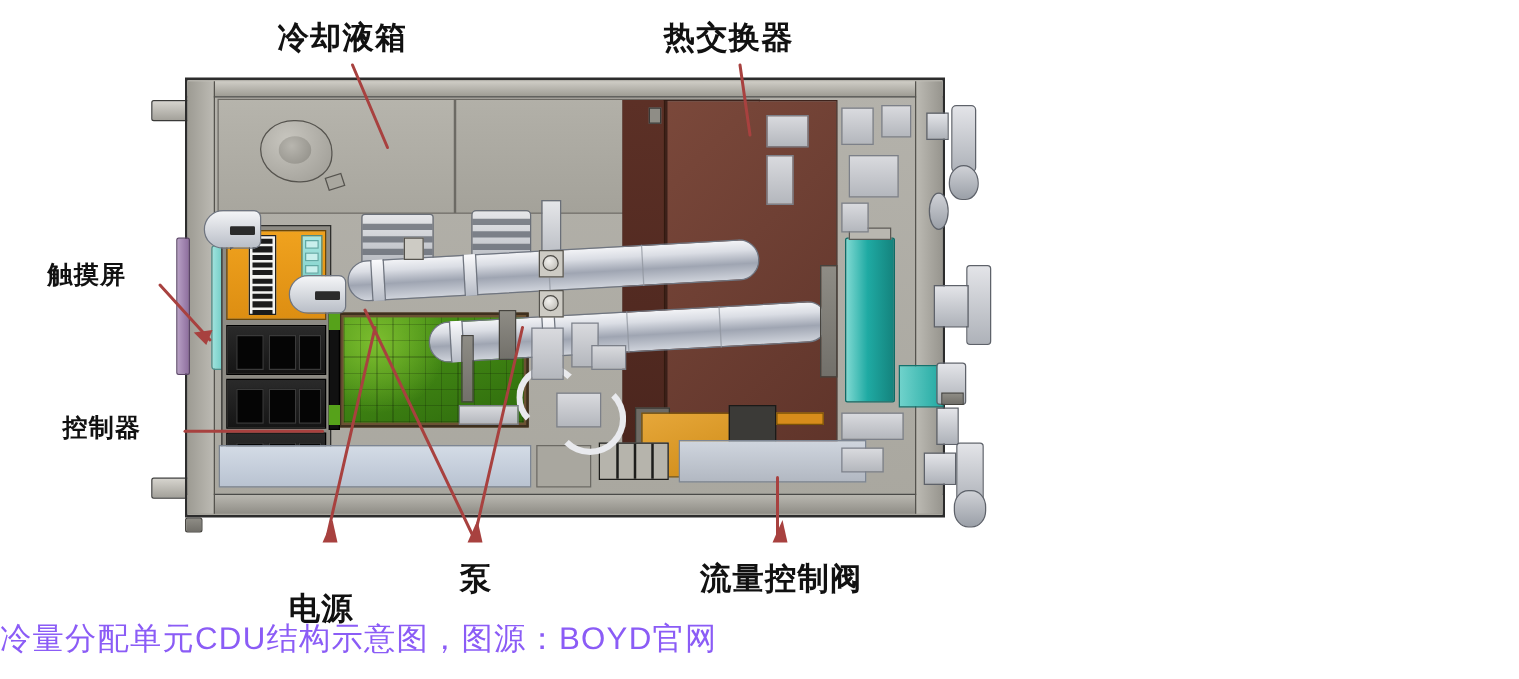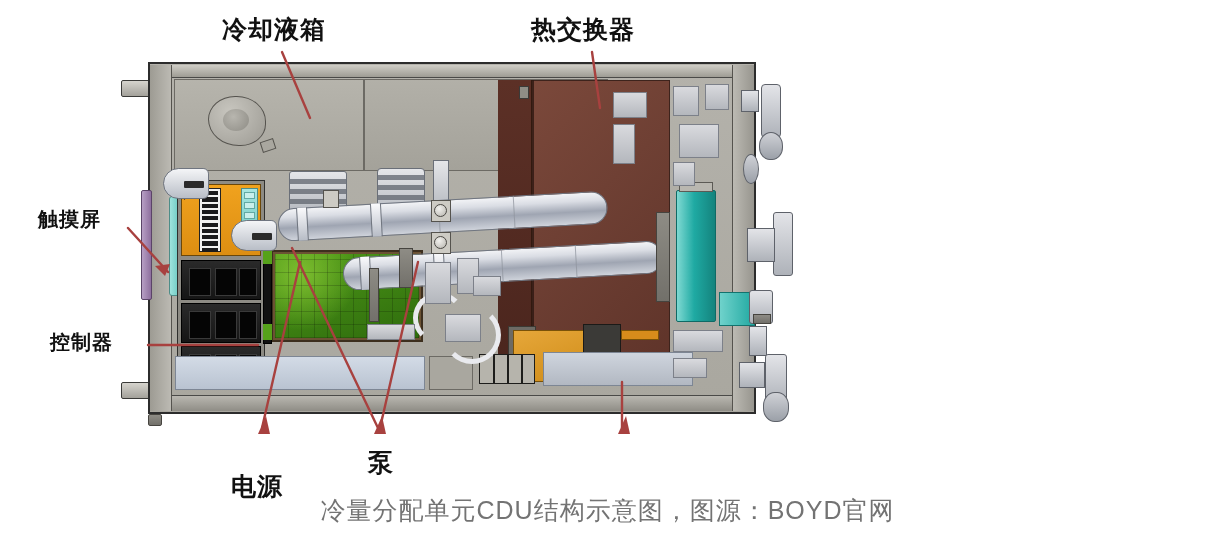--- a/index.html
+++ b/index.html
@@ -9,22 +9,22 @@
   #stage{position:absolute;left:0;top:0;width:1034px;height:543px;background:#ffffff;}
 
   
   .label{position:absolute;color:#111;font-weight:700;white-space:nowrap;
          font-family:"Liberation Serif","DejaVu Serif",serif;letter-spacing:1px;}
   .lab-top{font-size:25px;}
   .lab-side{font-size:20px;}
   .lab-bot{font-size:25px;}
 
   
-  #caption{position:absolute;left:0;top:494px;width:1215px;text-align:center;
-           color:#737373;font-size:25px;letter-spacing:1px;
+  #caption{position:absolute;left:0;top:494px;width:1215px;text-align:left;
+           color:#8b5cf6;font-size:25px;letter-spacing:1px;
            font-family:"Liberation Sans","DejaVu Sans",sans-serif;}
 
   
   #leaders{position:absolute;left:0;top:0;width:1215px;height:543px;pointer-events:none;}
 
   
   #machine{position:absolute;left:113px;top:62px;width:700px;height:368px;}
   .pc{position:absolute;box-sizing:border-box;}
 
   .chassis{left:35px;top:0px;width:608px;height:352px;
@@ -350,16 +350,17 @@
   <div class="label lab-top" style="left:531px;top:13px;">热交换器</div>
 
   <div class="label lab-side" style="left:38px;top:206px;">触摸屏</div>
 
   <div class="label lab-side" style="left:50px;top:329px;">控制器</div>
 
   <div class="label lab-bot" style="left:231px;top:470px;">电源</div>
 
   <div class="label lab-bot" style="left:368px;top:446px;">泵</div>
 
+  <div class="label lab-bot" style="left:560px;top:446px;">流量控制阀</div>
 
   <div id="caption">冷量分配单元CDU结构示意图，图源：BOYD官网</div>
 
 </div>
 
 </body></html>

